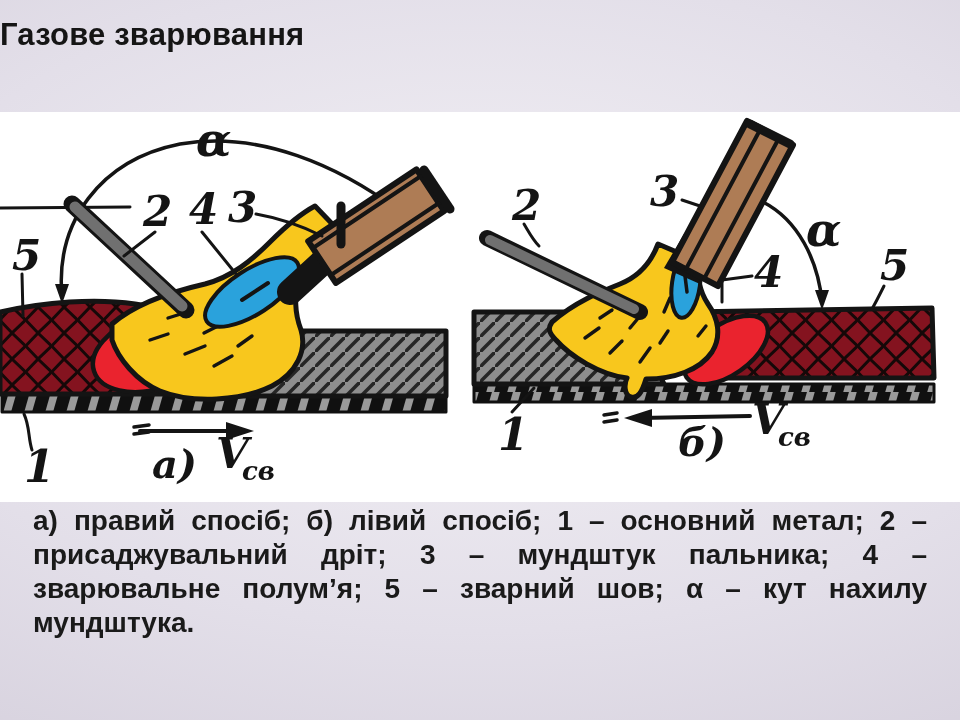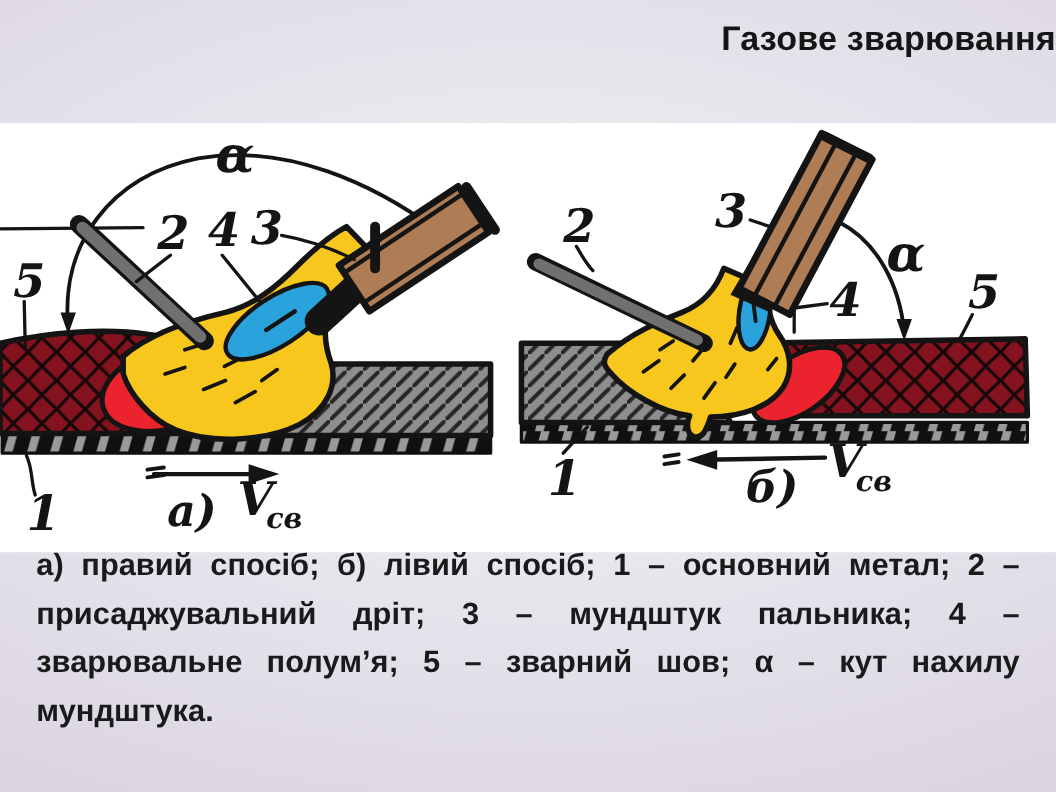--- a/index.html
+++ b/index.html
@@ -1,24 +1,24 @@
 <!DOCTYPE html>
 <html><head>
 <meta charset="utf-8">
 <style>
   html,body{margin:0;padding:0;}
   body{width:960px;height:720px;overflow:hidden;font-family:"Liberation Sans",sans-serif;}
   .slide{position:relative;width:960px;height:720px;
     background:radial-gradient(ellipse 130% 95% at 50% 42%, #f4f2f6 0%, #e3dfe9 48%, #cdc7d5 100%);}
-  .title{position:absolute;top:16px;left:0;width:100%;text-align:right;
+  .title{position:absolute;top:16px;left:0;width:100%;text-align:left;
     font-weight:bold;font-size:31px;line-height:37px;color:#151515;letter-spacing:0.2px;}
   .figure-panel{position:absolute;top:112px;left:0;width:960px;height:390px;background:#ffffff;}
   .figure-panel svg{display:block;width:960px;height:390px;}
-  .caption{position:absolute;top:492px;left:33px;width:894px;
-    font-weight:bold;font-size:28px;line-height:44px;color:#1a1a1a;text-align:justify;}
+  .caption{position:absolute;top:504px;left:33px;width:894px;
+    font-weight:bold;font-size:28px;line-height:34px;color:#1a1a1a;text-align:justify;}
   .fig-num{font-family:"DejaVu Serif",serif;font-style:italic;font-weight:bold;}
 </style>
 </head>
 <body>
 
 <div class="slide">
 
   <div class="title">
     <div>Газове зварювання</div>
   </div>

